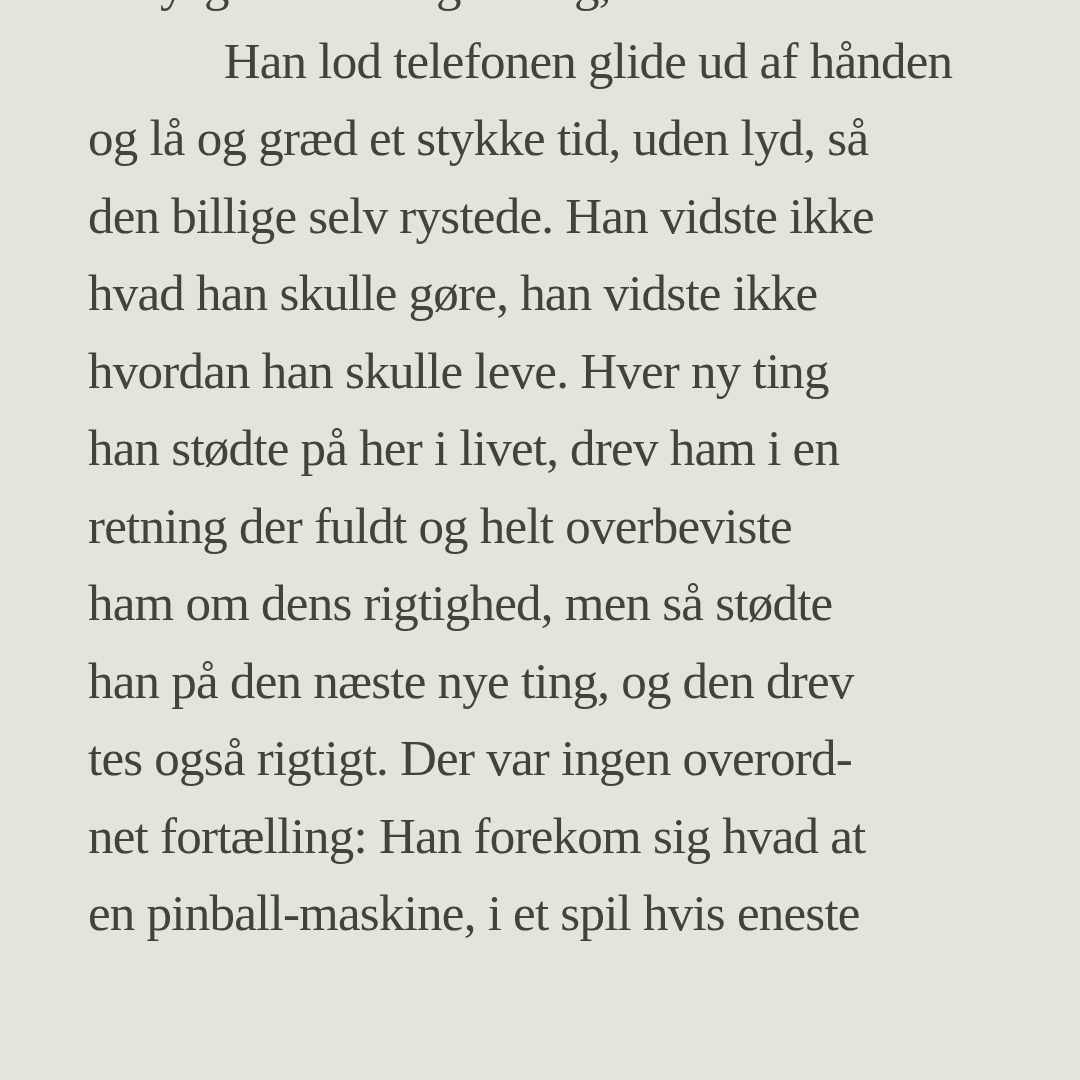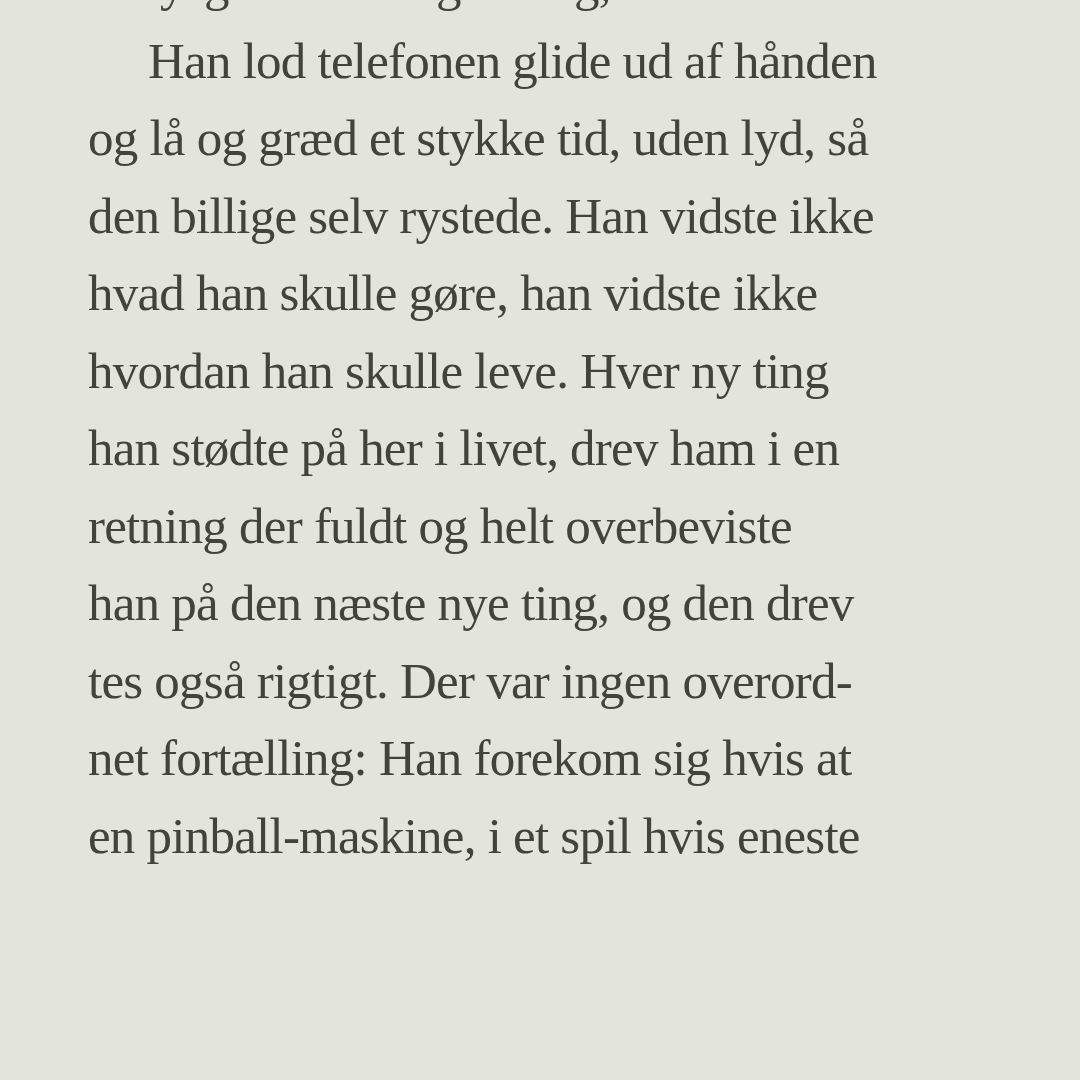--- a/index.html
+++ b/index.html
@@ -25,20 +25,21 @@
   }
   .line {
     position: relative;
     height: 77.5px;
     line-height: 77.5px;
     white-space: nowrap;
     letter-spacing: -0.015em;
   }
   .indent {
     text-indent: 60px;
+    text-align: center;
   }
   .frag {
     position: absolute;
     top: 0;
     line-height: 77.5px;
   }
   .f0 { left: 72px; }
   .f1 { left: 116px; }
   .f2 { left: 348px; }
   .f3 { left: 486px; }
@@ -56,19 +57,20 @@
       <span class="frag f3">g,</span>
     </div>
 
     <div class="line indent">Han lod telefonen glide ud af hånden</div>
     <div class="line">og lå og græd et stykke tid, uden lyd, så</div>
     <div class="line">den billige selv rystede. Han vidste ikke</div>
     <div class="line">hvad han skulle gøre, han vidste ikke</div>
     <div class="line">hvordan han skulle leve. Hver ny ting</div>
     <div class="line">han stødte på her i livet, drev ham i en</div>
     <div class="line">retning der fuldt og helt overbeviste</div>
+    <div class="line">ham om dens rigtighed, men så stødte</div>
     <div class="line">han på den næste nye ting, og den drev</div>
     <div class="line">tes også rigtigt. Der var ingen overord-</div>
-    <div class="line">net fortælling: Han forekom sig hvis at</div>
+    <div class="line">net fortælling: Han forekom sig hvad at</div>
     <div class="line">en pinball-maskine, i et spil hvis eneste</div>
 
   </div>
 </div>
 
 </body></html>

